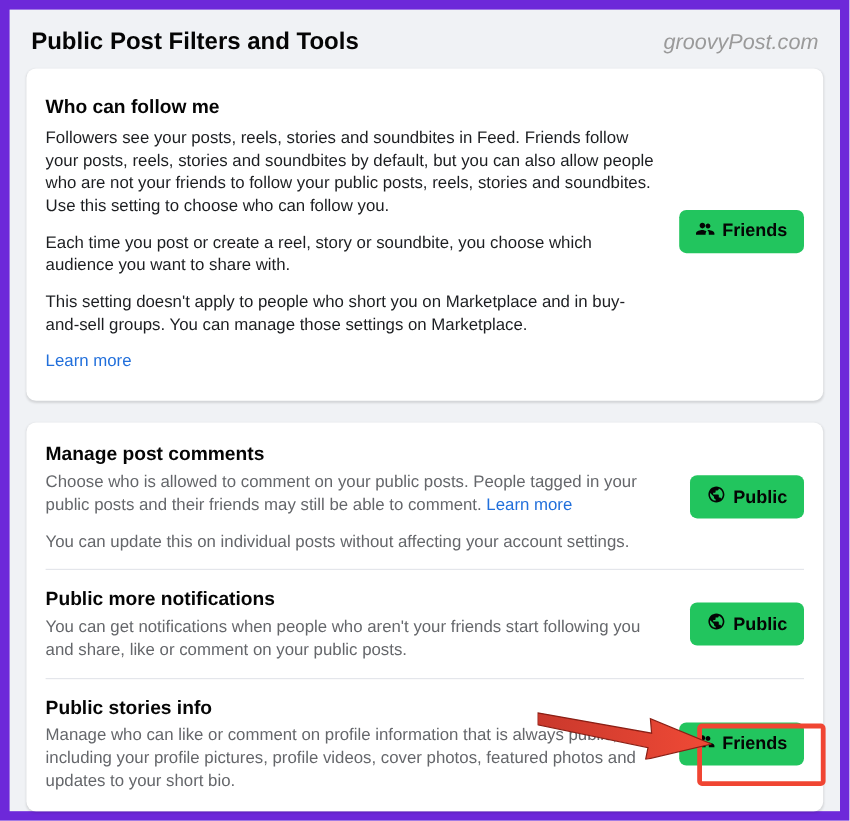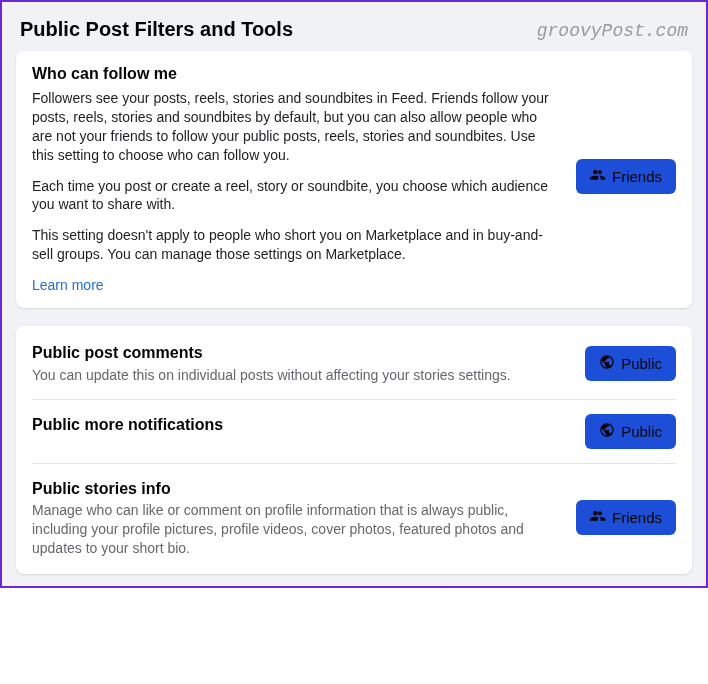--- a/index.html
+++ b/index.html
@@ -4,49 +4,49 @@
 <style>
   * { box-sizing: border-box; }
   body {
     margin: 0;
     font-family: -apple-system, BlinkMacSystemFont, "Segoe UI", Helvetica, Arial, sans-serif;
     background: #fff;
     color: #1c1e21;
   }
   .frame {
     width: 708px;
-    height: 588px;
-    border: 2px solid #6d28d9;
+    height: 684px;
+    border: 8px solid #6d28d9;
     background: #f0f2f5;
     padding: 12px 14px;
     position: relative;
   }
   .header-row {
     display: flex;
     justify-content: space-between;
     align-items: baseline;
     margin-bottom: 10px;
     padding: 4px 4px 0 4px;
   }
   .page-title {
     font-size: 20px;
     font-weight: 700;
     color: #050505;
   }
   .watermark {
-    font-family: Liberation Mono, monospace;
+    font-family: Liberation Sans, sans-serif;
     font-size: 18px;
     color: #9a9a9a;
     font-style: italic;
   }
   .card {
     background: #fff;
     border-radius: 8px;
     box-shadow: 0 1px 2px rgba(0,0,0,0.12);
-    padding: 14px 16px;
+    padding: 24px 16px;
     margin-bottom: 18px;
   }
   .card-title {
     font-size: 16px;
     font-weight: 700;
     margin-bottom: 6px;
     color: #050505;
   }
   .row {
     display: flex;
@@ -56,26 +56,26 @@
   .row-text {
     flex: 1 1 auto;
     font-size: 14px;
     color: #1c1e21;
     line-height: 1.35;
   }
   .row-text p { margin: 0 0 12px 0; }
   .row-text p:last-child { margin-bottom: 0; }
   .btn {
     flex: 0 0 auto;
-    background: #1d4ed8;
+    background: #22c55e;
     border: none;
     border-radius: 6px;
     padding: 8px 14px;
     font-size: 15px;
-    font-weight: 400;
+    font-weight: 700;
     color: #050505;
     display: flex;
     align-items: center;
     gap: 6px;
     cursor: pointer;
     align-self: center;
     white-space: nowrap;
   }
   .btn svg { width: 16px; height: 16px; fill: #050505; }
   .link {
@@ -132,38 +132,42 @@
     <div style="margin-top:12px">
       <span class="link">Learn more</span>
     </div>
   </div>
 
   <div class="card" style="padding-top:2px;padding-bottom:2px">
 
     <div class="section">
       <div class="row">
         <div class="row-text">
-          <div class="card-title">Public post comments</div>
-          <p>You can update this on individual posts without affecting your stories settings.</p>
+          <div class="card-title">Manage post comments</div>
+          <p>
+            <span>Choose who is allowed to comment on your public posts. People tagged in your public posts and their friends may still be able to comment. </span><span class="inline-link">Learn more</span>
+          </p>
+          <p>You can update this on individual posts without affecting your account settings.</p>
         </div>
         <button class="btn">
           <span>
             <svg viewBox="0 0 24 24">
                 <path d="M12 2C6.48 2 2 6.48 2 12s4.48 10 10 10 10-4.48 10-10S17.52 2 12 2zm-1 17.93c-3.95-.49-7-3.85-7-7.93 0-.62.08-1.21.21-1.79L9 15v1c0 1.1.9 2 2 2v1.93zm6.9-2.54c-.26-.81-1-1.39-1.9-1.39h-1v-3c0-.55-.45-1-1-1H8v-2h2c.55 0 1-.45 1-1V7h2c1.1 0 2-.9 2-2v-.41c2.93 1.19 5 4.06 5 7.41 0 2.08-.8 3.97-2.1 5.39z"></path>
               </svg>
           </span>
           <span>Public</span>
         </button>
       </div>
     </div>
 
     <div class="section">
       <div class="row">
         <div class="row-text">
           <div class="card-title">Public more notifications</div>
+          <p>You can get notifications when people who aren't your friends start following you and share, like or comment on your public posts.</p>
         </div>
         <button class="btn">
           <span>
             <svg viewBox="0 0 24 24">
                 <path d="M12 2C6.48 2 2 6.48 2 12s4.48 10 10 10 10-4.48 10-10S17.52 2 12 2zm-1 17.93c-3.95-.49-7-3.85-7-7.93 0-.62.08-1.21.21-1.79L9 15v1c0 1.1.9 2 2 2v1.93zm6.9-2.54c-.26-.81-1-1.39-1.9-1.39h-1v-3c0-.55-.45-1-1-1H8v-2h2c.55 0 1-.45 1-1V7h2c1.1 0 2-.9 2-2v-.41c2.93 1.19 5 4.06 5 7.41 0 2.08-.8 3.97-2.1 5.39z"></path>
               </svg>
           </span>
           <span>Public</span>
         </button>
       </div>

